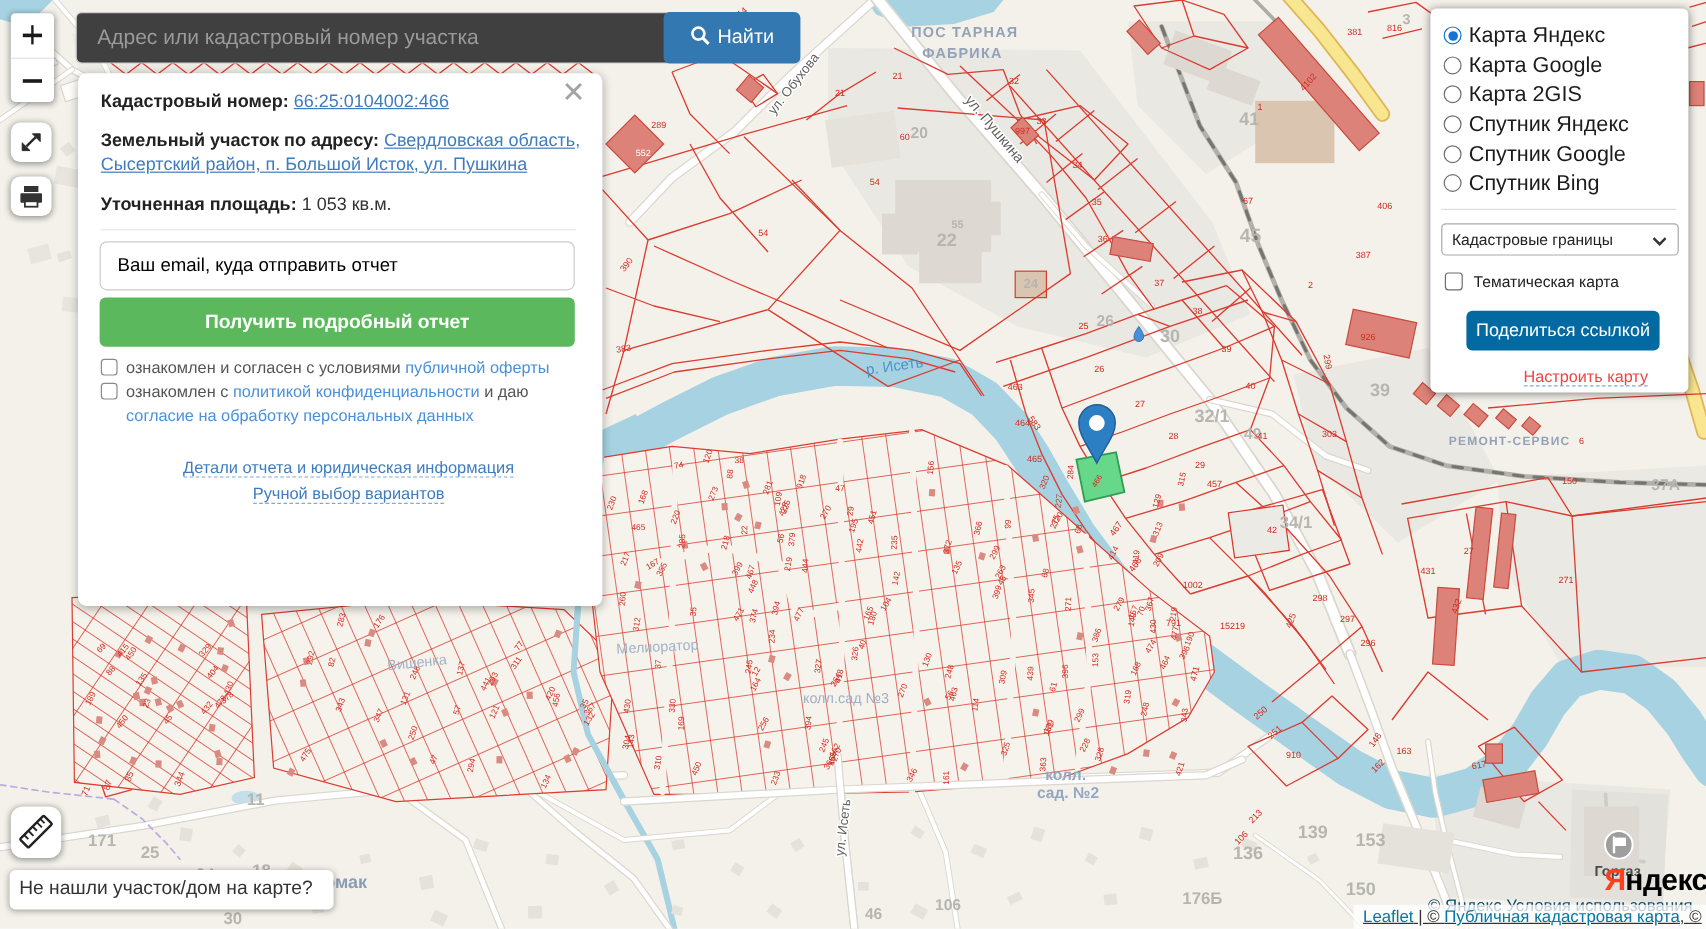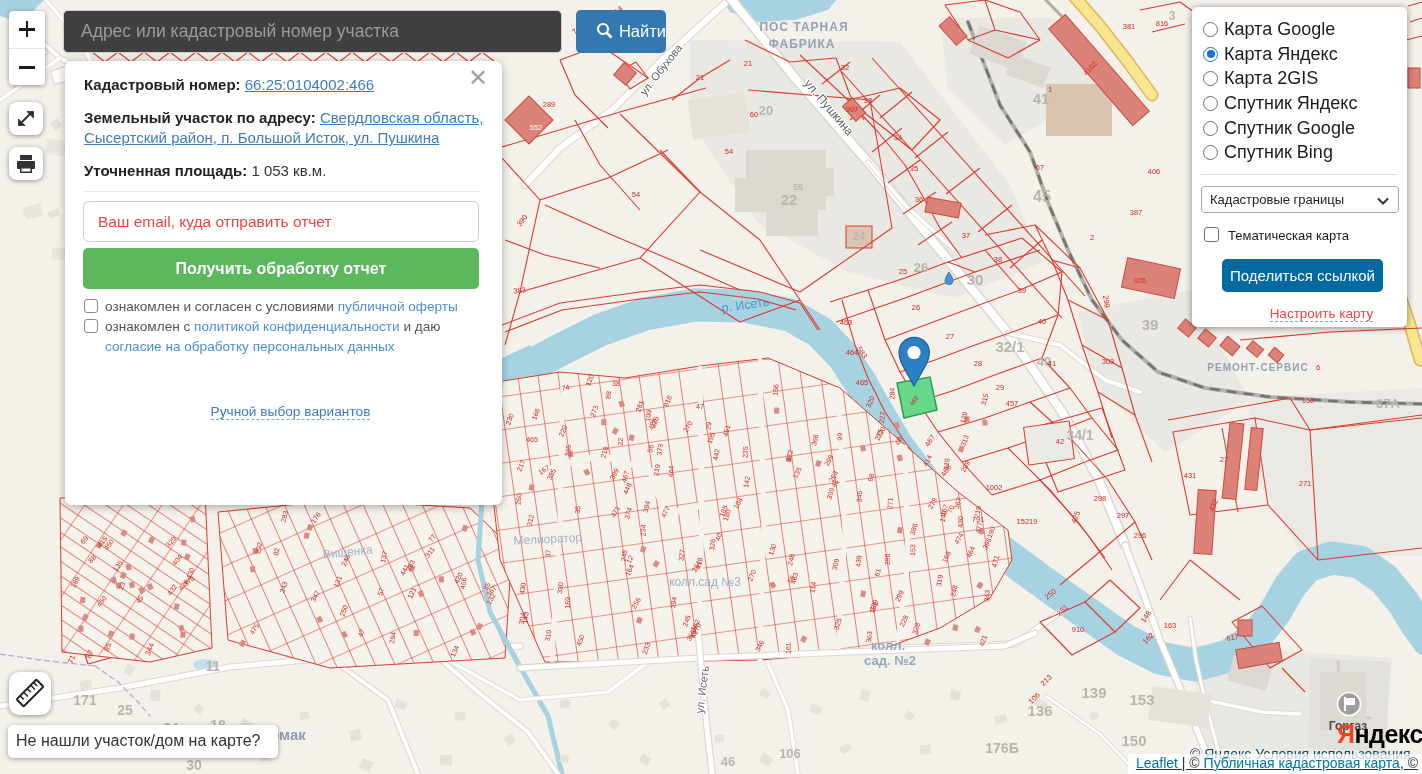--- a/index.html
+++ b/index.html
@@ -7,28 +7,28 @@
 .ctl { position:absolute; background:#fff; box-shadow:0 1px 5px rgba(0,0,0,.4); }
 #zoomctl { left:9px; top:11px; width:36px; height:74px; border-radius:4px; text-align:center; }
 #zoomctl div { width:36px; height:37px; position:relative; }
 #zoomctl .bar { position:absolute; background:#1a1a1a; }
 
 #expand { left:9px; top:102px; width:34px; height:33px; border-radius:8px; }
 #printer { left:9px; top:147px; width:34px; height:33px; border-radius:8px; }
 #ruler { left:9px; top:672px; width:42px; height:43px; border-radius:10px; }
 #searchbox { position:absolute; left:63px; top:10px; width:499px; height:43px; background:#404040; border:1px solid #ccc; border-radius:5px; }
 #searchbox span { position:absolute; left:17px; top:10px; font-size:17.5px; color:#9a9a9a; }
-#findbtn { position:absolute; left:576px; top:10px; width:90px; height:43px; background:#3478b2; border-radius:5px; color:#fff; font-size:16.5px; text-align:right; line-height:42px; }
+#findbtn { position:absolute; left:553px; top:10px; width:114px; height:43px; background:#3478b2; border-radius:5px; color:#fff; font-size:16.5px; text-align:center; line-height:42px; }
 #card { position:absolute; left:65px; top:61px; width:437px; height:444px; background:#fff; border-radius:7px; box-shadow:0 2px 8px rgba(0,0,0,.3); padding:14px 5px 0 19px; font-size:15px; color:#333; line-height:20px; }
 #card .x { position:absolute; right:14px; top:7px; font-size:24px; color:#a3a3a3; font-weight:normal; }
 #card a { color:#3f7cbf; text-decoration:underline; }
 #card b { color:#222; }
 #card .row { margin-bottom:13px; }
 #card hr { border:none; border-top:1px solid #e8e8e8; margin:10px 0 9px 0; width:396px; }
-#email { width:396px; height:41px; border:1px solid #ccc; border-radius:6px; font-size:15.5px; color:#ef4444; padding-left:14px; line-height:39px; margin-left:-1px; }
+#email { width:396px; height:41px; border:1px solid #ccc; border-radius:6px; font-size:15.5px; color:#000000; padding-left:14px; line-height:39px; margin-left:-1px; }
 #greenbtn { width:396px; height:41px; background:#5cb85c; border-radius:5px; color:#fff; font-size:16px; font-weight:bold; text-align:center; line-height:41px; margin:6px 0 8px -1px; }
 .chk { font-size:13.6px; color:#555; line-height:20px; }
 .chk .box { display:inline-block; width:14px; height:14px; border:1px solid #8a8a8a; border-radius:3px; background:#fff; margin-right:7px; vertical-align:-2px; }
 .chk a { color:#4a90d9 !important; text-decoration:none !important; }
 .dlinks { text-align:center; margin-top:22px; line-height:22px; font-size:13.7px; }
 .dlinks a { color:#3f7cbf !important; text-decoration:none !important; border-bottom:1px dashed #7fa8d9; }
 #rpanel { position:absolute; left:1192px; top:7px; width:215px; height:320px; background:#fff; border-radius:5px; box-shadow:0 1px 7px rgba(0,0,0,.45); padding:10px 12px 0 11px; }
 .radio { font-size:18px; color:#1c1c1c; height:24.7px; line-height:24.7px; white-space:nowrap; }
 .radio .rb { display:inline-block; width:15px; height:15px; border:1.5px solid #6e6e6e; border-radius:50%; margin-right:6px; vertical-align:-2px; position:relative; }
 .radio .rb.on { border-color:#1673d6; }
@@ -713,28 +713,28 @@
       <circle cx="7" cy="7" r="5" fill="none" stroke="#fff" stroke-width="2.2"></circle>
       <line x1="10.8" y1="10.8" x2="15.5" y2="15.5" stroke="#fff" stroke-width="2.6"></line>
     </svg>Найти</div>
 <div id="card">
   <div class="x">✕</div>
   <div class="row"><b>Кадастровый номер:</b> <a href="#">66:25:0104002:466</a></div>
   <div class="row" style="white-space:nowrap"><b>Земельный участок по адресу:</b> <a href="#">Свердловская область,</a><br><a href="#">Сысертский район, п. Большой Исток, ул. Пушкина</a></div>
   <div class="row" style="margin-bottom:0"><b>Уточненная площадь:</b> 1 053 кв.м.</div>
   <hr>
   <div id="email">Ваш email, куда отправить отчет</div>
-  <div id="greenbtn">Получить обработку отчет</div>
+  <div id="greenbtn">Получить подробный отчет</div>
   <div class="chk"><span class="box"></span>ознакомлен и согласен с условиями <a href="#">публичной оферты</a></div>
   <div class="chk"><span class="box"></span>ознакомлен с <a href="#">политикой конфиденциальности</a> и даю<br><span style="margin-left:21px"><a href="#">согласие на обработку персональных данных</a></span></div>
-  <div class="dlinks"><br><a href="#">Ручной выбор вариантов</a></div>
+  <div class="dlinks"><a href="#">Детали отчета и юридическая информация</a><br><a href="#">Ручной выбор вариантов</a></div>
 </div>
 <div id="rpanel">
+  <div class="radio"><span class="rb on"></span>Карта Яндекс</div>
   <div class="radio"><span class="rb"></span>Карта Google</div>
-  <div class="radio"><span class="rb on"></span>Карта Яндекс</div>
   <div class="radio"><span class="rb"></span>Карта 2GIS</div>
   <div class="radio"><span class="rb"></span>Спутник Яндекс</div>
   <div class="radio"><span class="rb"></span>Спутник Google</div>
   <div class="radio"><span class="rb"></span>Спутник Bing</div>
   <hr>
   <div id="rsel">Кадастровые границы<svg width="14" height="14" viewBox="0 0 14 14">
         <path d="M2,4.5 L7,9.5 L12,4.5" fill="none" stroke="#333" stroke-width="2"></path>
       </svg></div>
   <div id="rchk"><span class="box"></span>Тематическая карта</div>
   <div id="redbtn">Поделиться ссылкой</div>

